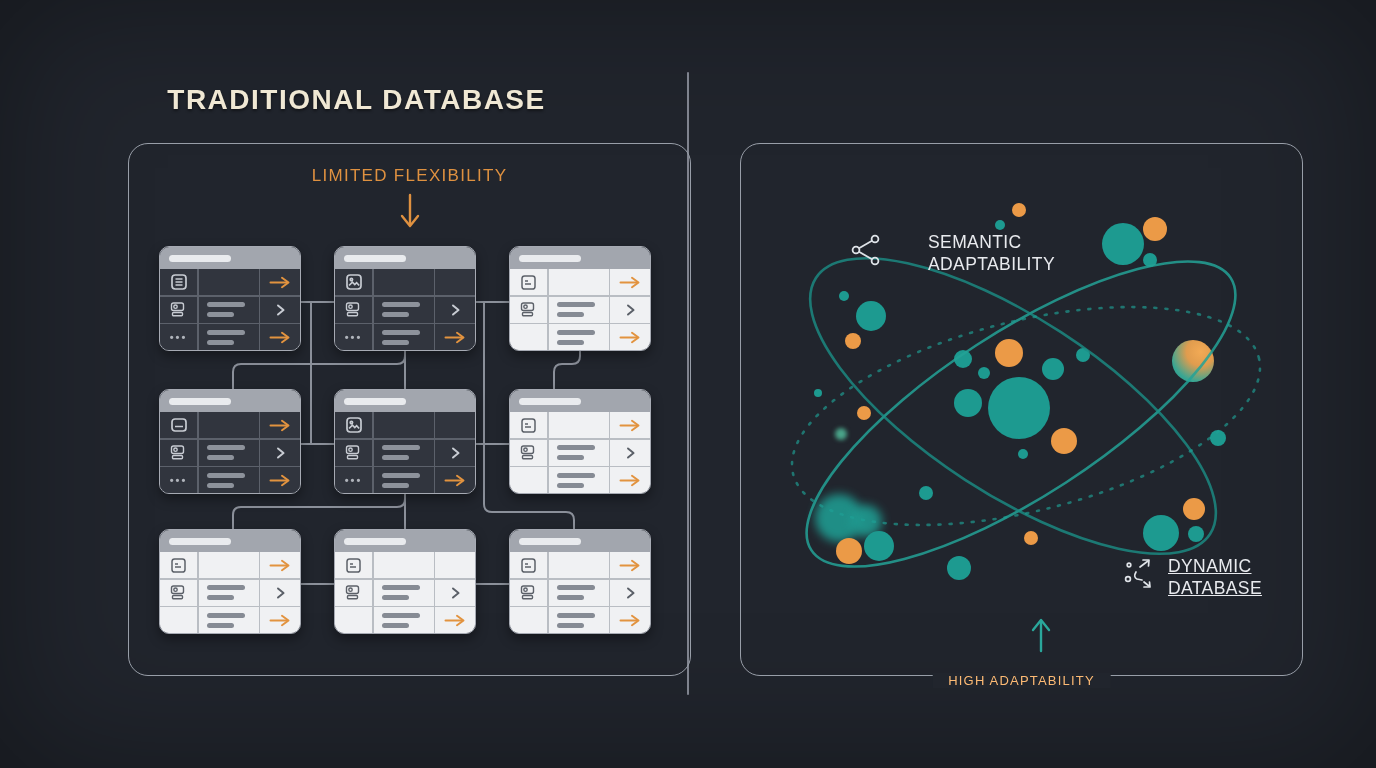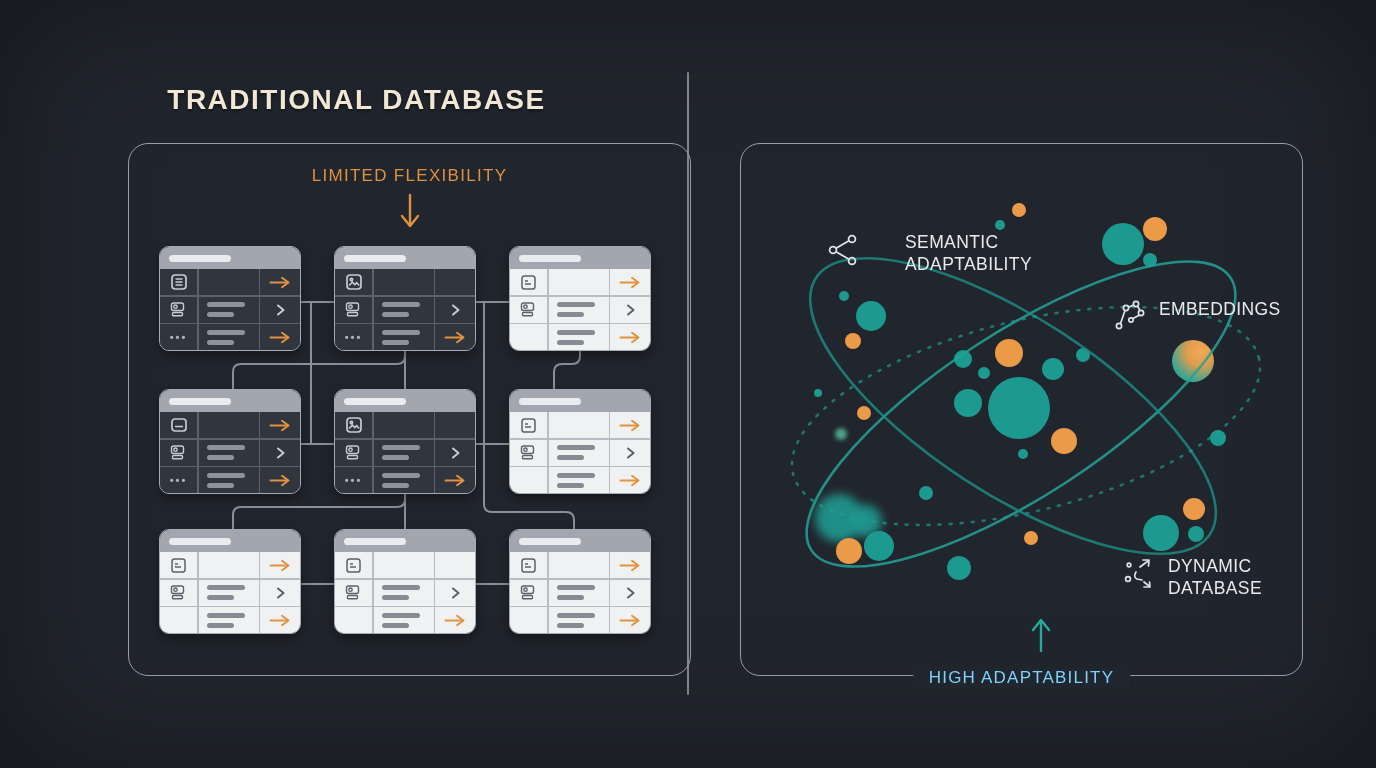--- a/index.html
+++ b/index.html
@@ -51,21 +51,21 @@
   .dotfield,.orbits{position:absolute;left:0;top:0;}
   .vdot{position:absolute;border-radius:50%;}
   .vdot.teal{background:#1d9a90;}
   .vdot.teal-soft{background:#4aa58a;filter:blur(2px);}
   .vdot.teal-glow{background:#1f9a90;filter:blur(5px);opacity:.9;}
   .vdot.orange{background:#eb9a47;}
   .vdot.gradient{background:radial-gradient(circle at 68% 28%, #f2aa55 0%, #e09c4e 34%, #3aa693 72%, #1f9488 100%);}
   .vlabel{position:absolute;display:flex;gap:12px;align-items:flex-start;color:#e8eaee;}
   .vlabel .txt{font-size:17.5px;letter-spacing:.4px;line-height:1.24;}
   .adapt{position:absolute;bottom:-13px;left:50%;transform:translateX(-50%);
-    background:#21252d;padding:0 16px;color:#7dd3fc;font-size:17px;letter-spacing:1.2px;white-space:nowrap;}
+    background:#21252d;padding:0 16px;color:#fdba74;font-size:13px;letter-spacing:1.2px;white-space:nowrap;}
   .adapt-arrow{position:absolute;left:287px;top:470px;}
 </style>
 </head>
 <body>
 
 <div class="stage">
 
   <h1 class="half-title" id="left-title">TRADITIONAL DATABASE</h1>
   <div class="divider"></div>
 
@@ -627,56 +627,38 @@
       </div>
 
     <svg class="orbits" width="560" height="530">
       <g fill="none" stroke-linecap="round">
         <ellipse cx="280" cy="270" rx="250" ry="82" stroke="#23a297" stroke-width="2.6" opacity="0.85" transform="rotate(-33 280 270)"></ellipse>
         <ellipse cx="272" cy="262" rx="235" ry="88" stroke="#1b8f86" stroke-width="2.6" opacity="0.8" transform="rotate(33 272 262)"></ellipse>
         <ellipse cx="285" cy="272" rx="240" ry="95" stroke="#1f9f95" stroke-width="2.6" opacity="0.65" stroke-dasharray="2 9" transform="rotate(-14 285 272)"></ellipse>
       </g>
     </svg>
 
-    <div class="vlabel" style="left:86px;top:88px;gap:44px;">
+    <div class="vlabel" style="left:109px;top:88px;gap:44px;">
       <svg width="34" height="36">
         <g stroke="#dfe3e8" stroke-width="1.8" fill="none">
           <circle cx="6" cy="18" r="3.4"></circle>
             <circle cx="25" cy="7" r="3.4"></circle>
             <circle cx="25" cy="29" r="3.4"></circle>
           <line x1="9" y1="16.2" x2="22" y2="8.8"></line>
             <line x1="9" y1="19.8" x2="22" y2="27.2"></line>
         </g>
       </svg>
       <div class="txt">
         <div>SEMANTIC</div>
         <div>ADAPTABILITY</div>
       </div>
     </div>
 
-    <div class="vlabel" style="left:372px;top:155px;">
-      <svg width="34" height="34">
-        <g stroke="#dfe3e8" stroke-width="1.7" fill="none">
-          <circle cx="6" cy="27" r="2.6"></circle>
-            <circle cx="13" cy="9" r="2.6"></circle>
-            <circle cx="23" cy="5" r="2.6"></circle>
-          <circle cx="28" cy="14" r="2.6"></circle>
-            <circle cx="18" cy="21" r="2.2"></circle>
-          <line x1="7.5" y1="24.5" x2="12" y2="11.5"></line>
-            <line x1="15.5" y1="8.2" x2="20.5" y2="6"></line>
-          <line x1="24.5" y1="7" x2="27" y2="11.5"></line>
-            <line x1="26.5" y1="16" x2="20" y2="19.5"></line>
-        </g>
-      </svg>
-      <div class="txt">
-        <div>EMBEDDINGS</div>
-      </div>
-    </div>
-
-    <div class="vlabel" style="left:383px;top:412px;">
+
+    <div class="vlabel" style="left:383px;top:412px;text-decoration:underline;">
       <svg width="32" height="38">
         <g stroke="#dfe3e8" stroke-width="1.7" fill="none" stroke-linecap="round" stroke-linejoin="round">
           <circle cx="5" cy="9" r="1.8"></circle>
             <circle cx="4" cy="23" r="2.4"></circle>
           <path d="M12 16 q-3 5 1 7 l5 1"></path>
           <line x1="16" y1="11" x2="24" y2="5"></line>
             <path d="M19 4 L25 4 L24.5 10"></path>
           <path d="M20 26 l5 4"></path>
             <path d="M20 31 L26 31 L25.5 26"></path>
         </g>

